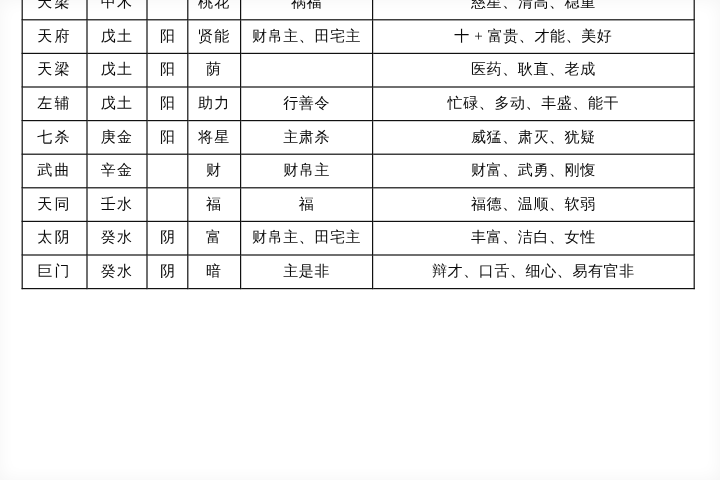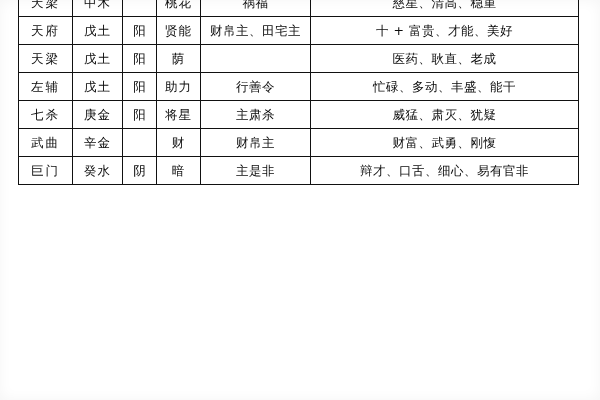--- a/index.html
+++ b/index.html
@@ -12,20 +12,21 @@
     height: 400px;
     overflow: hidden;
     font-family: "DejaVu Sans", "Liberation Sans", sans-serif;
   }
   #sheet {
     position: relative;
     width: 600px;
     height: 400px;
     background: #ffffff;
     overflow: hidden;
+    font-family: Liberation Serif, serif;
   }
   table.star-table {
     border-collapse: collapse;
     table-layout: fixed;
     width: 560px;
     margin-left: 18px;
     
     margin-top: -12px;
     background: #fff;
   }
@@ -121,20 +122,36 @@
       </tr>
       <tr>
         <td class="star">武曲</td>
         <td class="elem">辛金</td>
         <td class="yy"></td>
         <td class="attr">财</td>
         <td class="role">财帛主</td>
         <td class="traits">财富、武勇、刚愎</td>
       </tr>
       <tr>
+        <td class="star">天同</td>
+        <td class="elem">壬水</td>
+        <td class="yy"></td>
+        <td class="attr">福</td>
+        <td class="role">福</td>
+        <td class="traits">福德、温顺、软弱</td>
+      </tr>
+      <tr>
+        <td class="star">太阴</td>
+        <td class="elem">癸水</td>
+        <td class="yy">阴</td>
+        <td class="attr">富</td>
+        <td class="role">财帛主、田宅主</td>
+        <td class="traits">丰富、洁白、女性</td>
+      </tr>
+      <tr>
         <td class="star">巨门</td>
         <td class="elem">癸水</td>
         <td class="yy">阴</td>
         <td class="attr">暗</td>
         <td class="role">主是非</td>
         <td class="traits">辩才、口舌、细心、易有官非</td>
       </tr>
 
     </tbody>
   </table>

